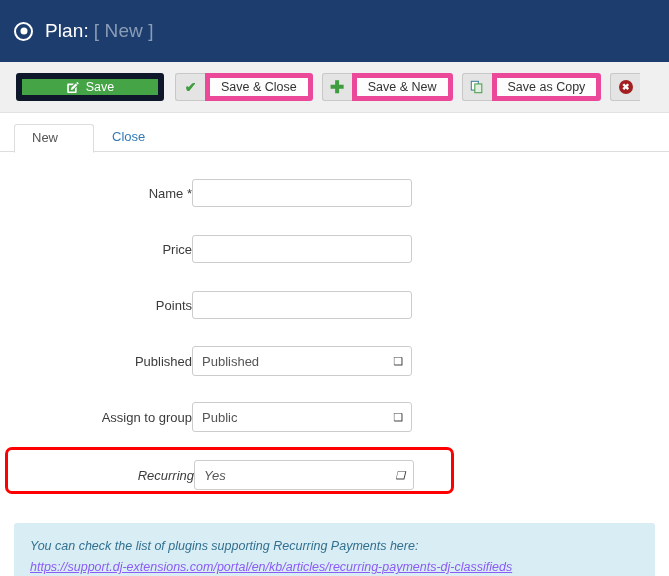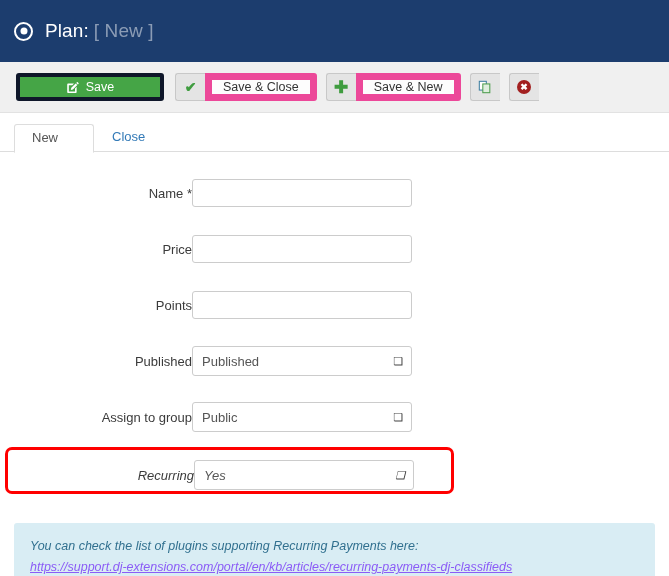--- a/index.html
+++ b/index.html
@@ -70,21 +70,21 @@
   }
   .btn-group {
     display: flex;
     align-items: stretch;
     height: 28px;
     margin-right: 9px;
     border-radius: 3px;
   }
   .btn-primary {
     background: #45a546;
-    border: 4px solid #0f172a;
+    border: 6px solid #0f172a;
     border-radius: 3px;
     color: #ffffff;
     display: flex;
     align-items: center;
     justify-content: center;
     width: 148px;
     height: 28px;
     box-sizing: border-box;
     font-size: 12.5px;
     margin-right: 11px;
@@ -99,21 +99,21 @@
     border-radius: 3px 0 0 3px;
     width: 30px;
     display: flex;
     align-items: center;
     justify-content: center;
     box-sizing: border-box;
     cursor: pointer;
   }
   .btn-split-label {
     background: #fdfdfd;
-    border: 7px solid #ec4899;
+    border: 5px solid #ec4899;
     border-radius: 0 3px 3px 0;
     display: flex;
     align-items: center;
     padding: 0 11px;
     box-sizing: border-box;
     font-size: 12.5px;
     color: #333333;
     white-space: nowrap;
     cursor: pointer;
   }
@@ -296,20 +296,21 @@
     <div class="btn-split-label">Save &amp; New</div>
   </div>
 
   <div class="btn-group">
     <div class="btn-split-icon">
       <svg width="14" height="14" viewBox="0 0 16 16" aria-hidden="true">
         <rect x="1.5" y="1.5" width="8" height="10" fill="#ffffff" stroke="#3f7fa0" stroke-width="1.2"></rect>
         <rect x="5.5" y="4.5" width="8" height="10" fill="#dfeede" stroke="#4f9e4f" stroke-width="1.2"></rect>
       </svg>
     </div>
+    <div class="btn-split-label">Save as Copy</div>
   </div>
 
   <div class="btn-group">
     <div class="btn-split-icon">
       <span class="cancel-glyph">✖</span>
     </div>
   </div>
 
 </div>
 

